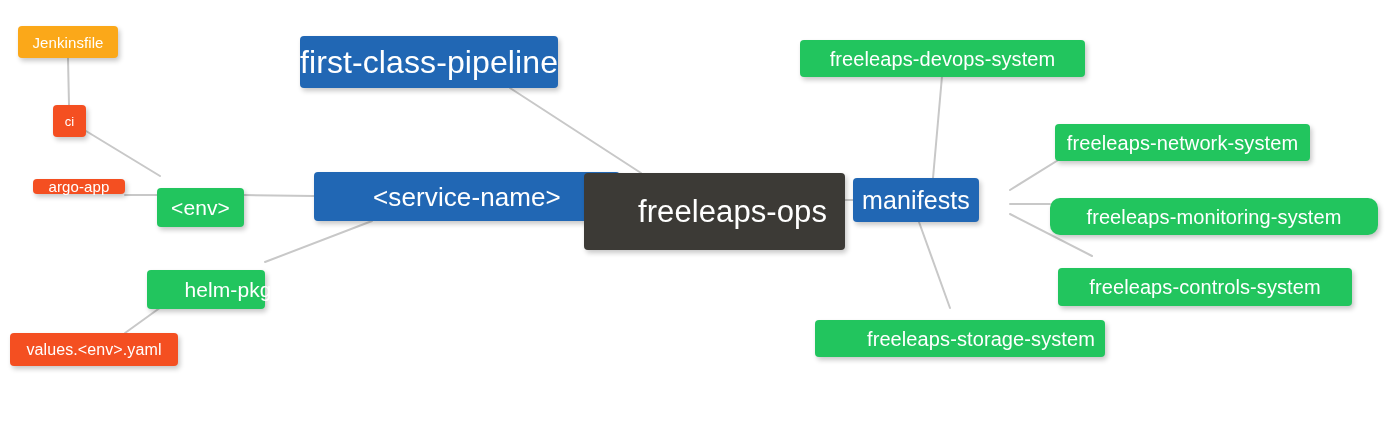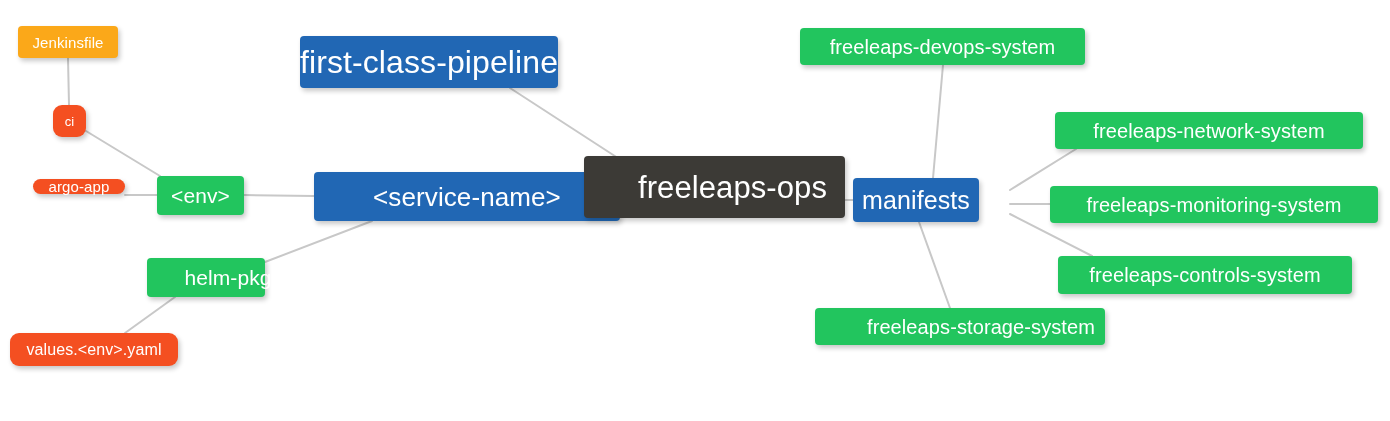--- a/index.html
+++ b/index.html
@@ -33,23 +33,23 @@
     box-sizing: border-box;
     border-radius: 4px;
     color: #ffffff;
     white-space: nowrap;
     line-height: 1;
     box-shadow: 2px 3px 5px rgba(0,0,0,0.22);
     letter-spacing: 0.1px;
   }
   .n-root     { background: #3C3A36; }
   .n-blue     { background: #2167B4; }
-  .n-green    { background: #22C55E; }
+  .n-green    { background: #22C55E; margin-top: 12px; }
   .n-orange   { background: #FBA819; }
-  .n-red      { background: #F44F21; border-radius: 9px; }
+  .n-red      { background: #F44F21; }
 </style>
 </head>
 <body>
 
 <div id="canvas">
   <svg id="edges" viewBox="0 0 1390 421" xmlns="http://www.w3.org/2000/svg">
       <line x1="68" y1="58" x2="69" y2="105" stroke="#c8c8c8" stroke-width="2" stroke-linecap="round"></line>
       <line x1="86" y1="131" x2="160" y2="176" stroke="#c8c8c8" stroke-width="2" stroke-linecap="round"></line>
       <line x1="125" y1="195" x2="157" y2="195" stroke="#c8c8c8" stroke-width="2" stroke-linecap="round"></line>
       <line x1="244" y1="195" x2="314" y2="196" stroke="#c8c8c8" stroke-width="2" stroke-linecap="round"></line>
@@ -66,21 +66,21 @@
     </svg>
   <div id="node-layer">
       <div class="node n-orange" style="left: 18px; top: 26px; width: 100px; height: 32px; font-size: 15px;">Jenkinsfile</div>
       <div class="node n-red" style="left: 53px; top: 105px; width: 33px; height: 32px; font-size: 13px;">ci</div>
       <div class="node n-red" style="left: 33px; top: 179px; width: 92px; height: 15px; font-size: 15px;">argo-app</div>
       <div class="node n-green" style="left: 157px; top: 176px; width: 87px; height: 39px; font-size: 21px;">&lt;env&gt;</div>
       <div class="node n-green" style="left: 147px; top: 258px; width: 118px; height: 39px; font-size: 21px; padding-left: 44px;">helm-pkg</div>
       <div class="node n-red" style="left: 10px; top: 333px; width: 168px; height: 33px; font-size: 16px; text-align: center;">values.&lt;env&gt;.yaml</div>
       <div class="node n-blue" style="left: 300px; top: 36px; width: 258px; height: 52px; font-size: 32px;">first-class-pipeline</div>
       <div class="node n-blue" style="left: 314px; top: 172px; width: 306px; height: 49px; font-size: 26px;">&lt;service-name&gt;</div>
-      <div class="node n-root" style="left: 584px; top: 156px; width: 261px; height: 62px; font-size: 31px; padding-left: 36px;">freeleaps-ops</div>
+      <div class="node n-root" style="left: 584px; top: 173px; width: 261px; height: 77px; font-size: 31px; padding-left: 36px;">freeleaps-ops</div>
       <div class="node n-blue" style="left: 853px; top: 178px; width: 126px; height: 44px; font-size: 25px;">manifests</div>
       <div class="node n-green" style="left: 800px; top: 28px; width: 285px; height: 37px; font-size: 20px;">freeleaps-devops-system</div>
-      <div class="node n-green" style="left: 1055px; top: 112px; width: 308px; height: 37px; font-size: 20px;">freeleaps-network-system</div>
-      <div class="node n-green" style="left: 1050px; top: 186px; width: 328px; height: 37px; font-size: 20px;">freeleaps-monitoring-system</div>
+      <div class="node n-green" style="left: 1055px; top: 112px; width: 255px; height: 37px; font-size: 20px;">freeleaps-network-system</div>
+      <div class="node n-green" style="left: 1050px; top: 186px; width: 328px; height: 37px; font-size: 20px; border-radius: 10px;">freeleaps-monitoring-system</div>
       <div class="node n-green" style="left: 1058px; top: 256px; width: 294px; height: 38px; font-size: 20px;">freeleaps-controls-system</div>
       <div class="node n-green" style="left: 815px; top: 308px; width: 290px; height: 37px; font-size: 20px; padding-left: 42px;">freeleaps-storage-system</div>
     </div>
 </div>
 
 </body></html>

